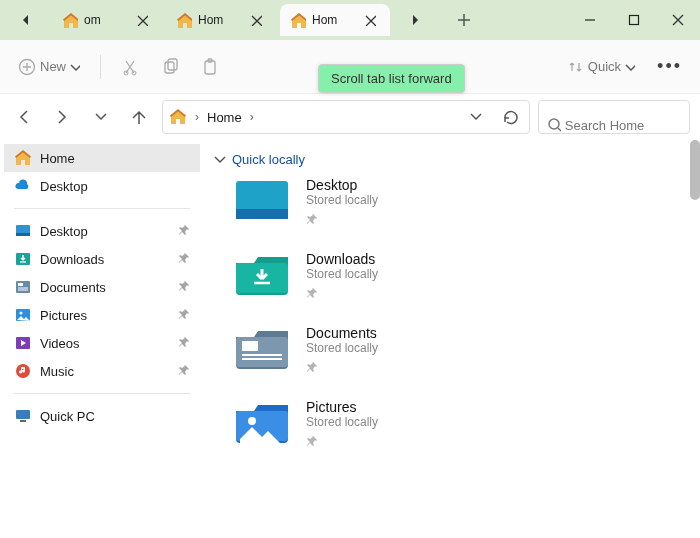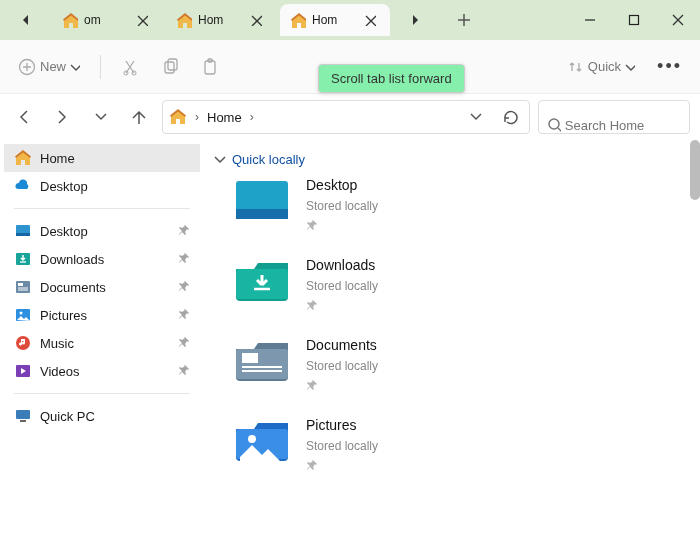--- a/index.html
+++ b/index.html
@@ -43,21 +43,21 @@
   .side-item.selected { background:#e9e9e9; }
   .side-item .side-icon { width:18px; height:18px; flex:none; margin-right:8px; }
   .side-item .pin { width:14px; height:14px; opacity:.6; margin-left:auto; }
   .side-sep { height:1px; background:#e5e5e5; margin:8px 10px; }
 
   .main { flex:1; padding:8px 10px; overflow:hidden; position:relative; }
   .section-header { display:flex; align-items:center; gap:6px; color:#1250a0; font-size:13px; margin:4px 0 10px 4px; }
   .item-row { display:flex; align-items:flex-start; gap:16px; margin:0 0 26px 24px; }
   .item-row .big-icon { width:56px; height:44px; flex:none; border-radius:4px; }
   .item-row .meta .name { font-size:14px; color:#111; }
-  .item-row .meta .sub { font-size:12px; color:#888; margin-top:6px; }
+  .item-row .meta .sub { font-size:12px; color:#888; margin-top:0; }
   .item-row .meta .pin-small { width:12px; height:12px; opacity:.5; margin-top:6px; }
   .scrollbar-stub { position:absolute; right:0; top:0; width:10px; height:60px; background:#bcbcbc; border-radius:5px; }
 
   svg { display:block; }
 </style>
 </head>
 <body>
 
 <svg width="0" height="0" style="position:absolute">
   <defs>
@@ -351,39 +351,39 @@
       <span>Pictures</span>
       <span class="pin">
           <svg width="14" height="14">
             <use href="#pin-icon"></use>
           </svg>
         </span>
     </div>
     <div class="side-item">
       <span class="side-icon">
           <svg width="18" height="18">
+            <rect x="2" y="3" width="14" height="12" rx="1" fill="#7a3fb5"></rect>
+            <path d="M7 6l5 3-5 3z" fill="#fff"></path>
+          </svg>
+        </span>
+      <span>Videos</span>
+      <span class="pin">
+          <svg width="14" height="14">
+            <use href="#pin-icon"></use>
+          </svg>
+        </span>
+    </div>
+    <div class="side-item">
+      <span class="side-icon">
+          <svg width="18" height="18">
             <circle cx="9" cy="9" r="7" fill="#e04a3a"></circle>
             <path d="M8 5l3 0v4a1.5 1.5 0 1 1-1-1.4V7H8v3a1.5 1.5 0 1 1-1-1.4V5z" fill="#fff"></path>
           </svg>
         </span>
       <span>Music</span>
-      <span class="pin">
-          <svg width="14" height="14">
-            <use href="#pin-icon"></use>
-          </svg>
-        </span>
-    </div>
-    <div class="side-item">
-      <span class="side-icon">
-          <svg width="18" height="18">
-            <rect x="2" y="3" width="14" height="12" rx="1" fill="#7a3fb5"></rect>
-            <path d="M7 6l5 3-5 3z" fill="#fff"></path>
-          </svg>
-        </span>
-      <span>Videos</span>
       <span class="pin">
           <svg width="14" height="14">
             <use href="#pin-icon"></use>
           </svg>
         </span>
     </div>
 
     <div class="side-sep"></div>
 
     <div class="side-item">

